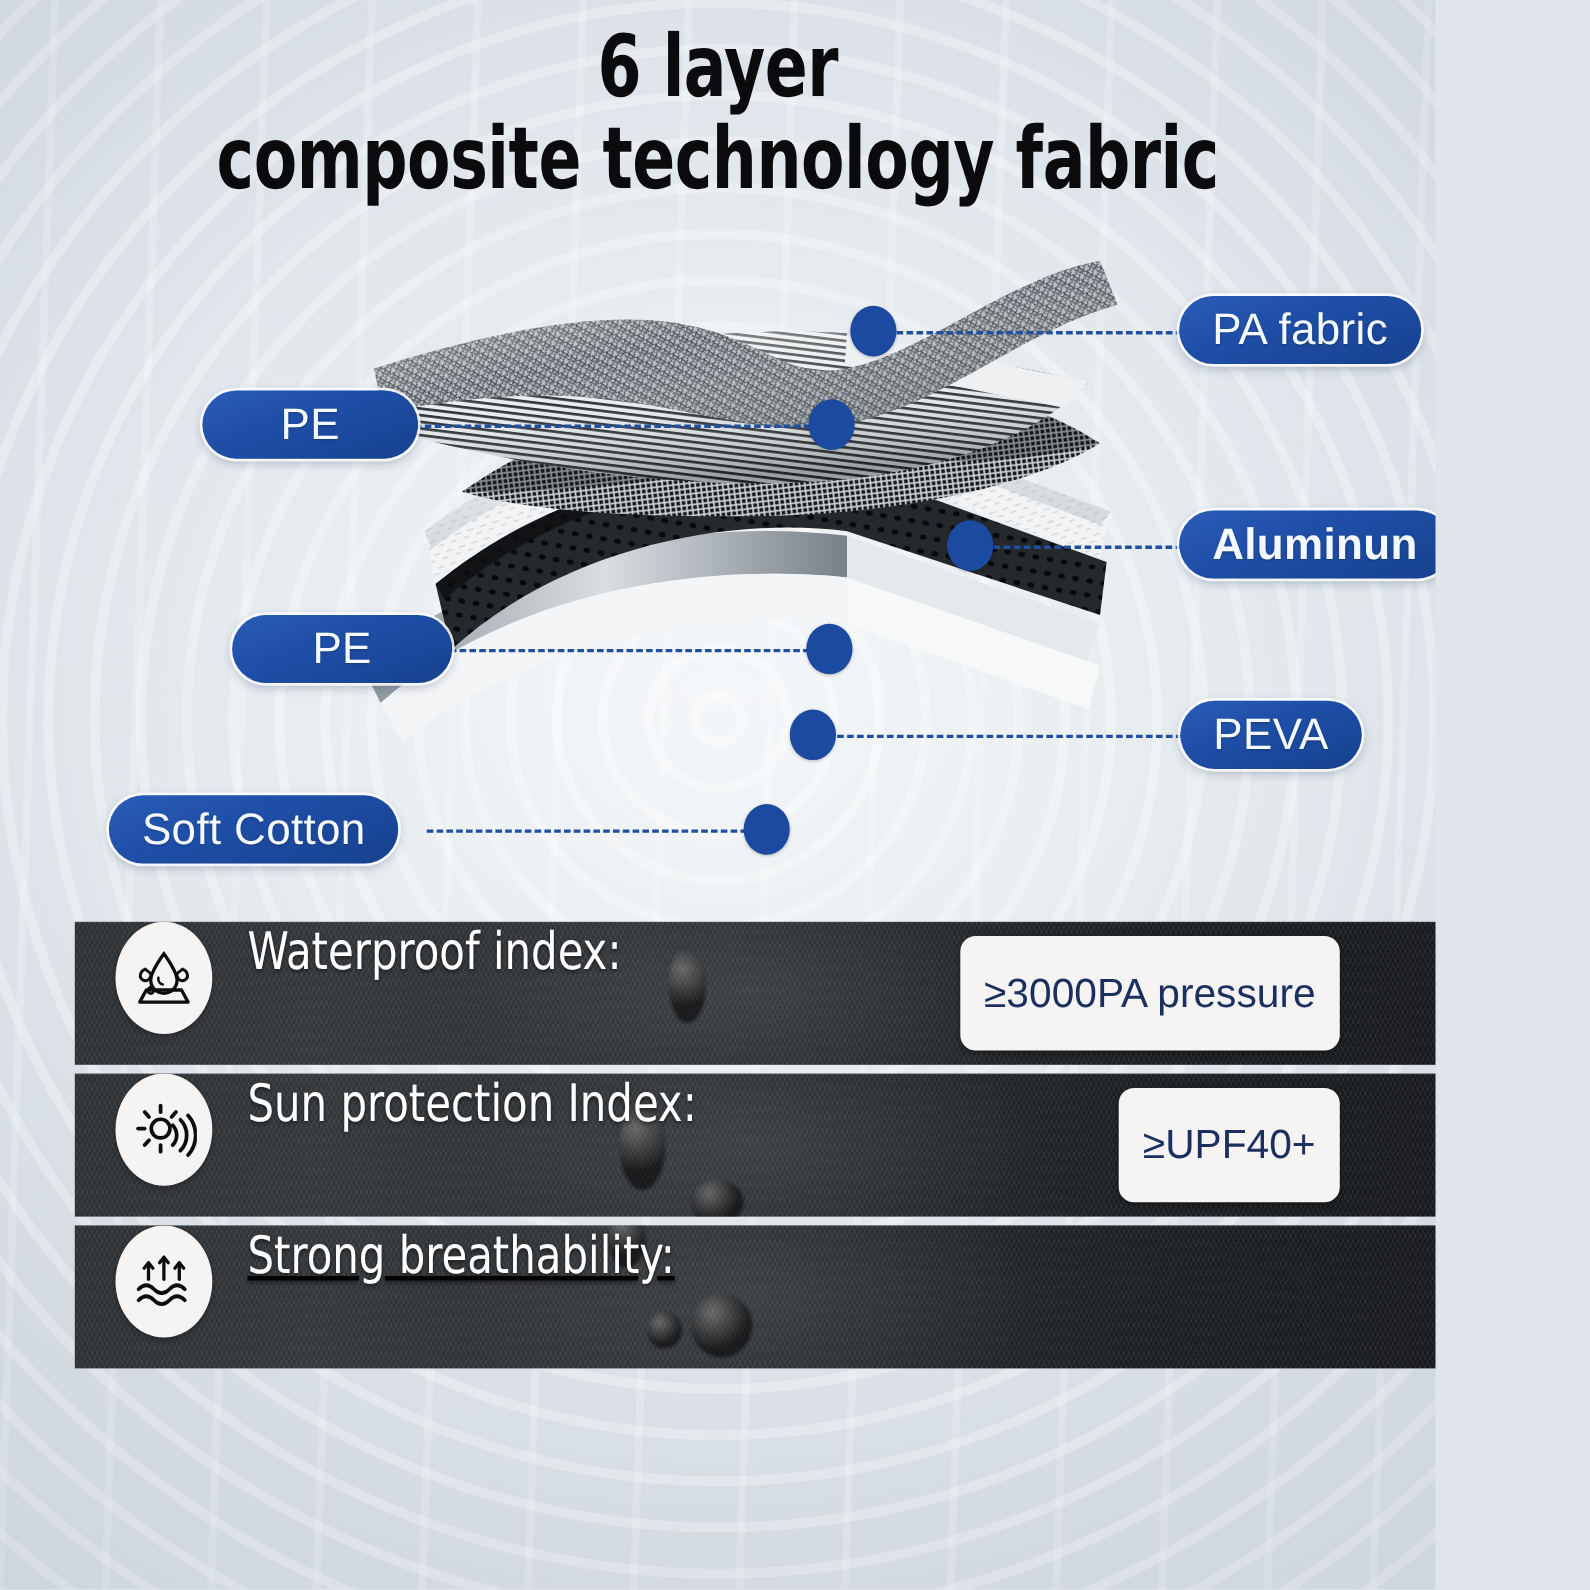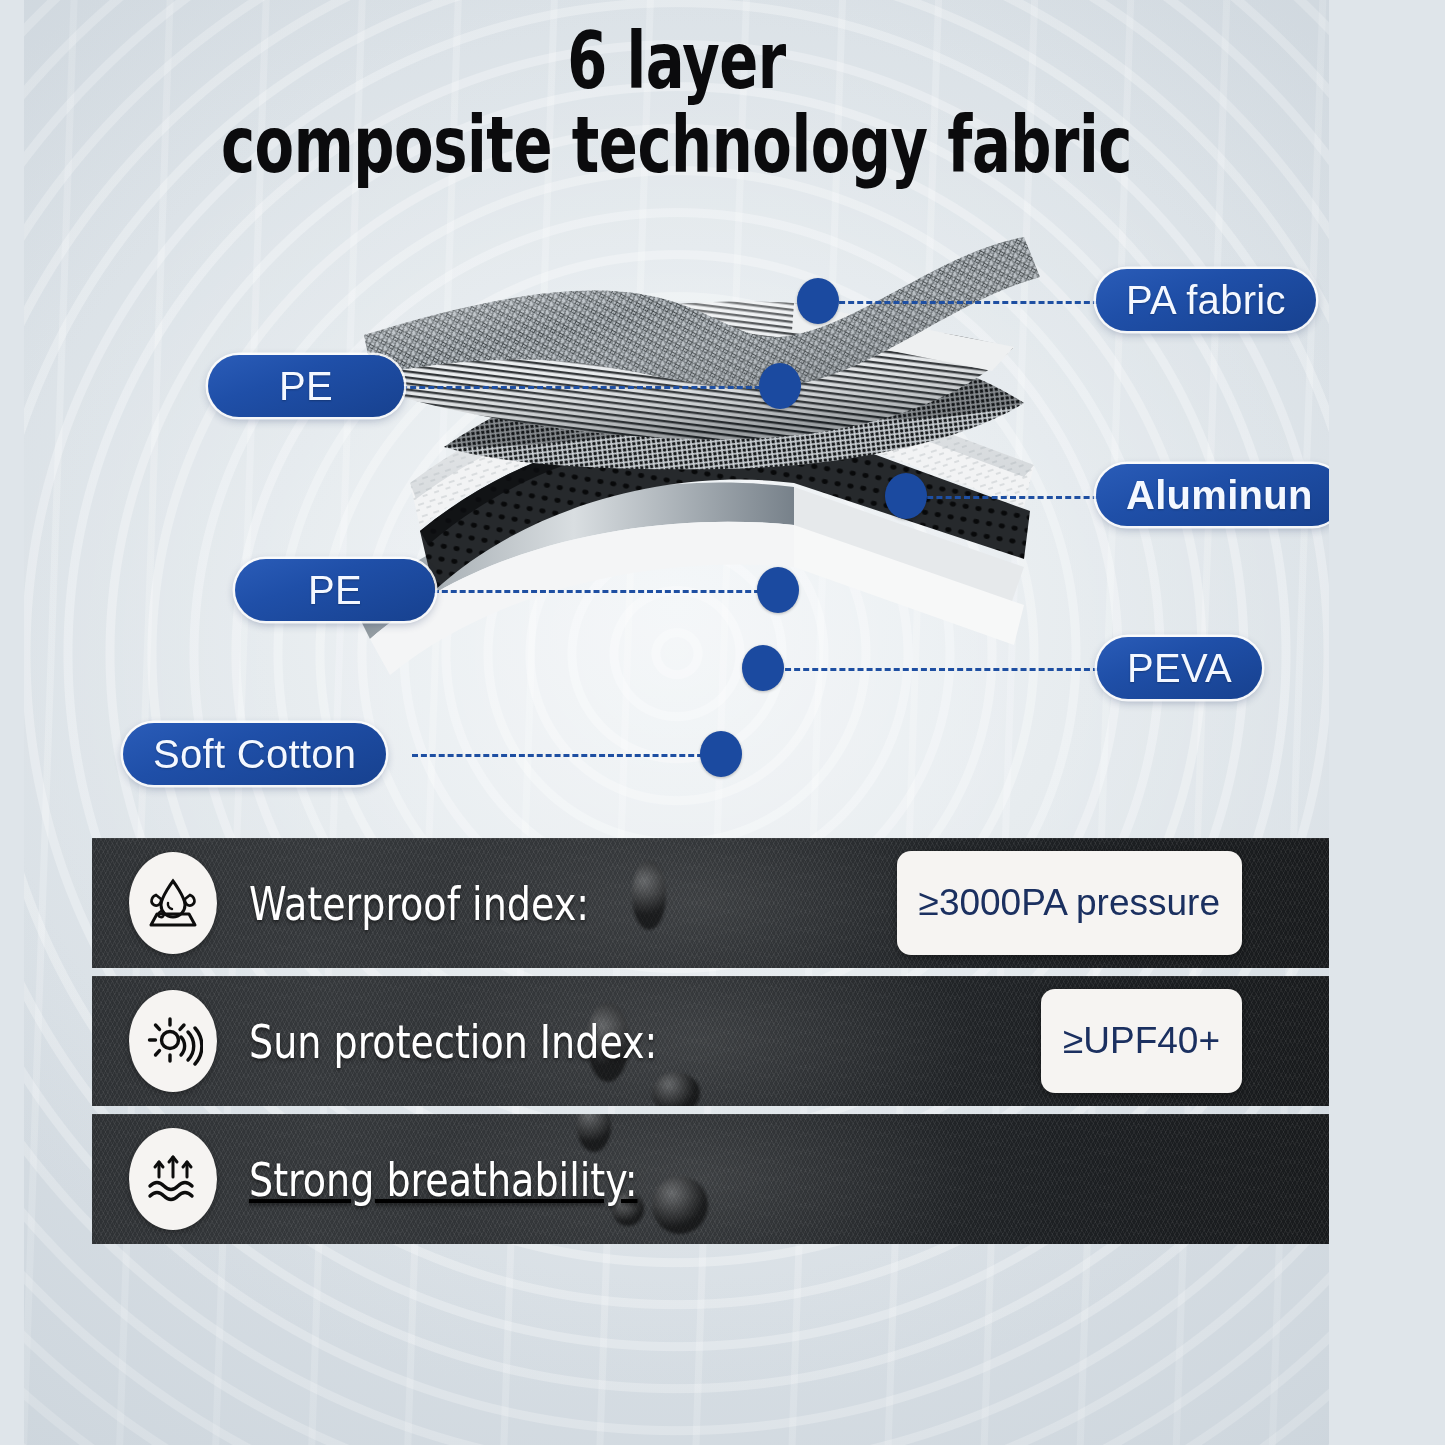--- a/index.html
+++ b/index.html
@@ -6,21 +6,20 @@
   body{
     width:1445px;height:1445px;overflow:hidden;
     font-family:"Liberation Sans",sans-serif;
     background:#dfe5ea;
   }
 
   
   .stage{position:relative;width:1305px;height:1445px;overflow:hidden;
     background:
       radial-gradient(ellipse 70% 55% at 50% 42%, #eef2f5 0%, #e2e8ec 45%, #d7dee4 100%);
-    margin-left: 24px;
   }
   
   .bg-arcs{position:absolute;inset:-10%;
     background:
       repeating-radial-gradient(circle at 50% 46%,
         rgba(255,255,255,0) 0px, rgba(255,255,255,0) 16px,
         rgba(255,255,255,.55) 17px, rgba(255,255,255,.55) 25px,
         rgba(255,255,255,0) 26px, rgba(255,255,255,0) 42px);
     opacity:.55;filter:blur(.6px);}
   .bg-rays{position:absolute;inset:0;
@@ -54,21 +53,21 @@
     text-shadow:0 1px 2px rgba(0,0,0,.25);}
 
   
   .conn{position:absolute;z-index:18;height:0;
     border-top:3.5px dashed #1e4fa2;}
   .dot{position:absolute;z-index:19;width:42px;height:46px;border-radius:50%;
     background:#1b4aa0;box-shadow:0 1px 3px rgba(0,0,0,.25);}
 
   
   .rows{position:absolute;left:68px;top:838px;width:1302px;z-index:30;}
-  .row{position:relative;height:130px;margin-bottom:8px;display:flex;align-items:center;
+  .row{position:relative;height:130px;margin-bottom:8px;display:flex;align-items:flex-start;
     overflow:hidden;
     background:
       repeating-linear-gradient(118deg, rgba(255,255,255,.055) 0 1px, rgba(0,0,0,0) 1px 4px),
       repeating-linear-gradient(62deg, rgba(255,255,255,.05) 0 1px, rgba(0,0,0,0) 1px 4px),
       linear-gradient(100deg,#2e3134 0%,#35383b 18%,#2a2d30 46%,#1d2023 74%,#17191b 100%);
     box-shadow:inset 0 1px 0 rgba(255,255,255,.06);}
   .row:last-child{margin-bottom:0;text-decoration:underline;}
   .row .sheen{position:absolute;inset:0;pointer-events:none;
     background:radial-gradient(ellipse 30% 140% at 47% 50%, rgba(255,255,255,.09) 0%, rgba(255,255,255,0) 70%);}
   .blob{position:absolute;border-radius:50%;

